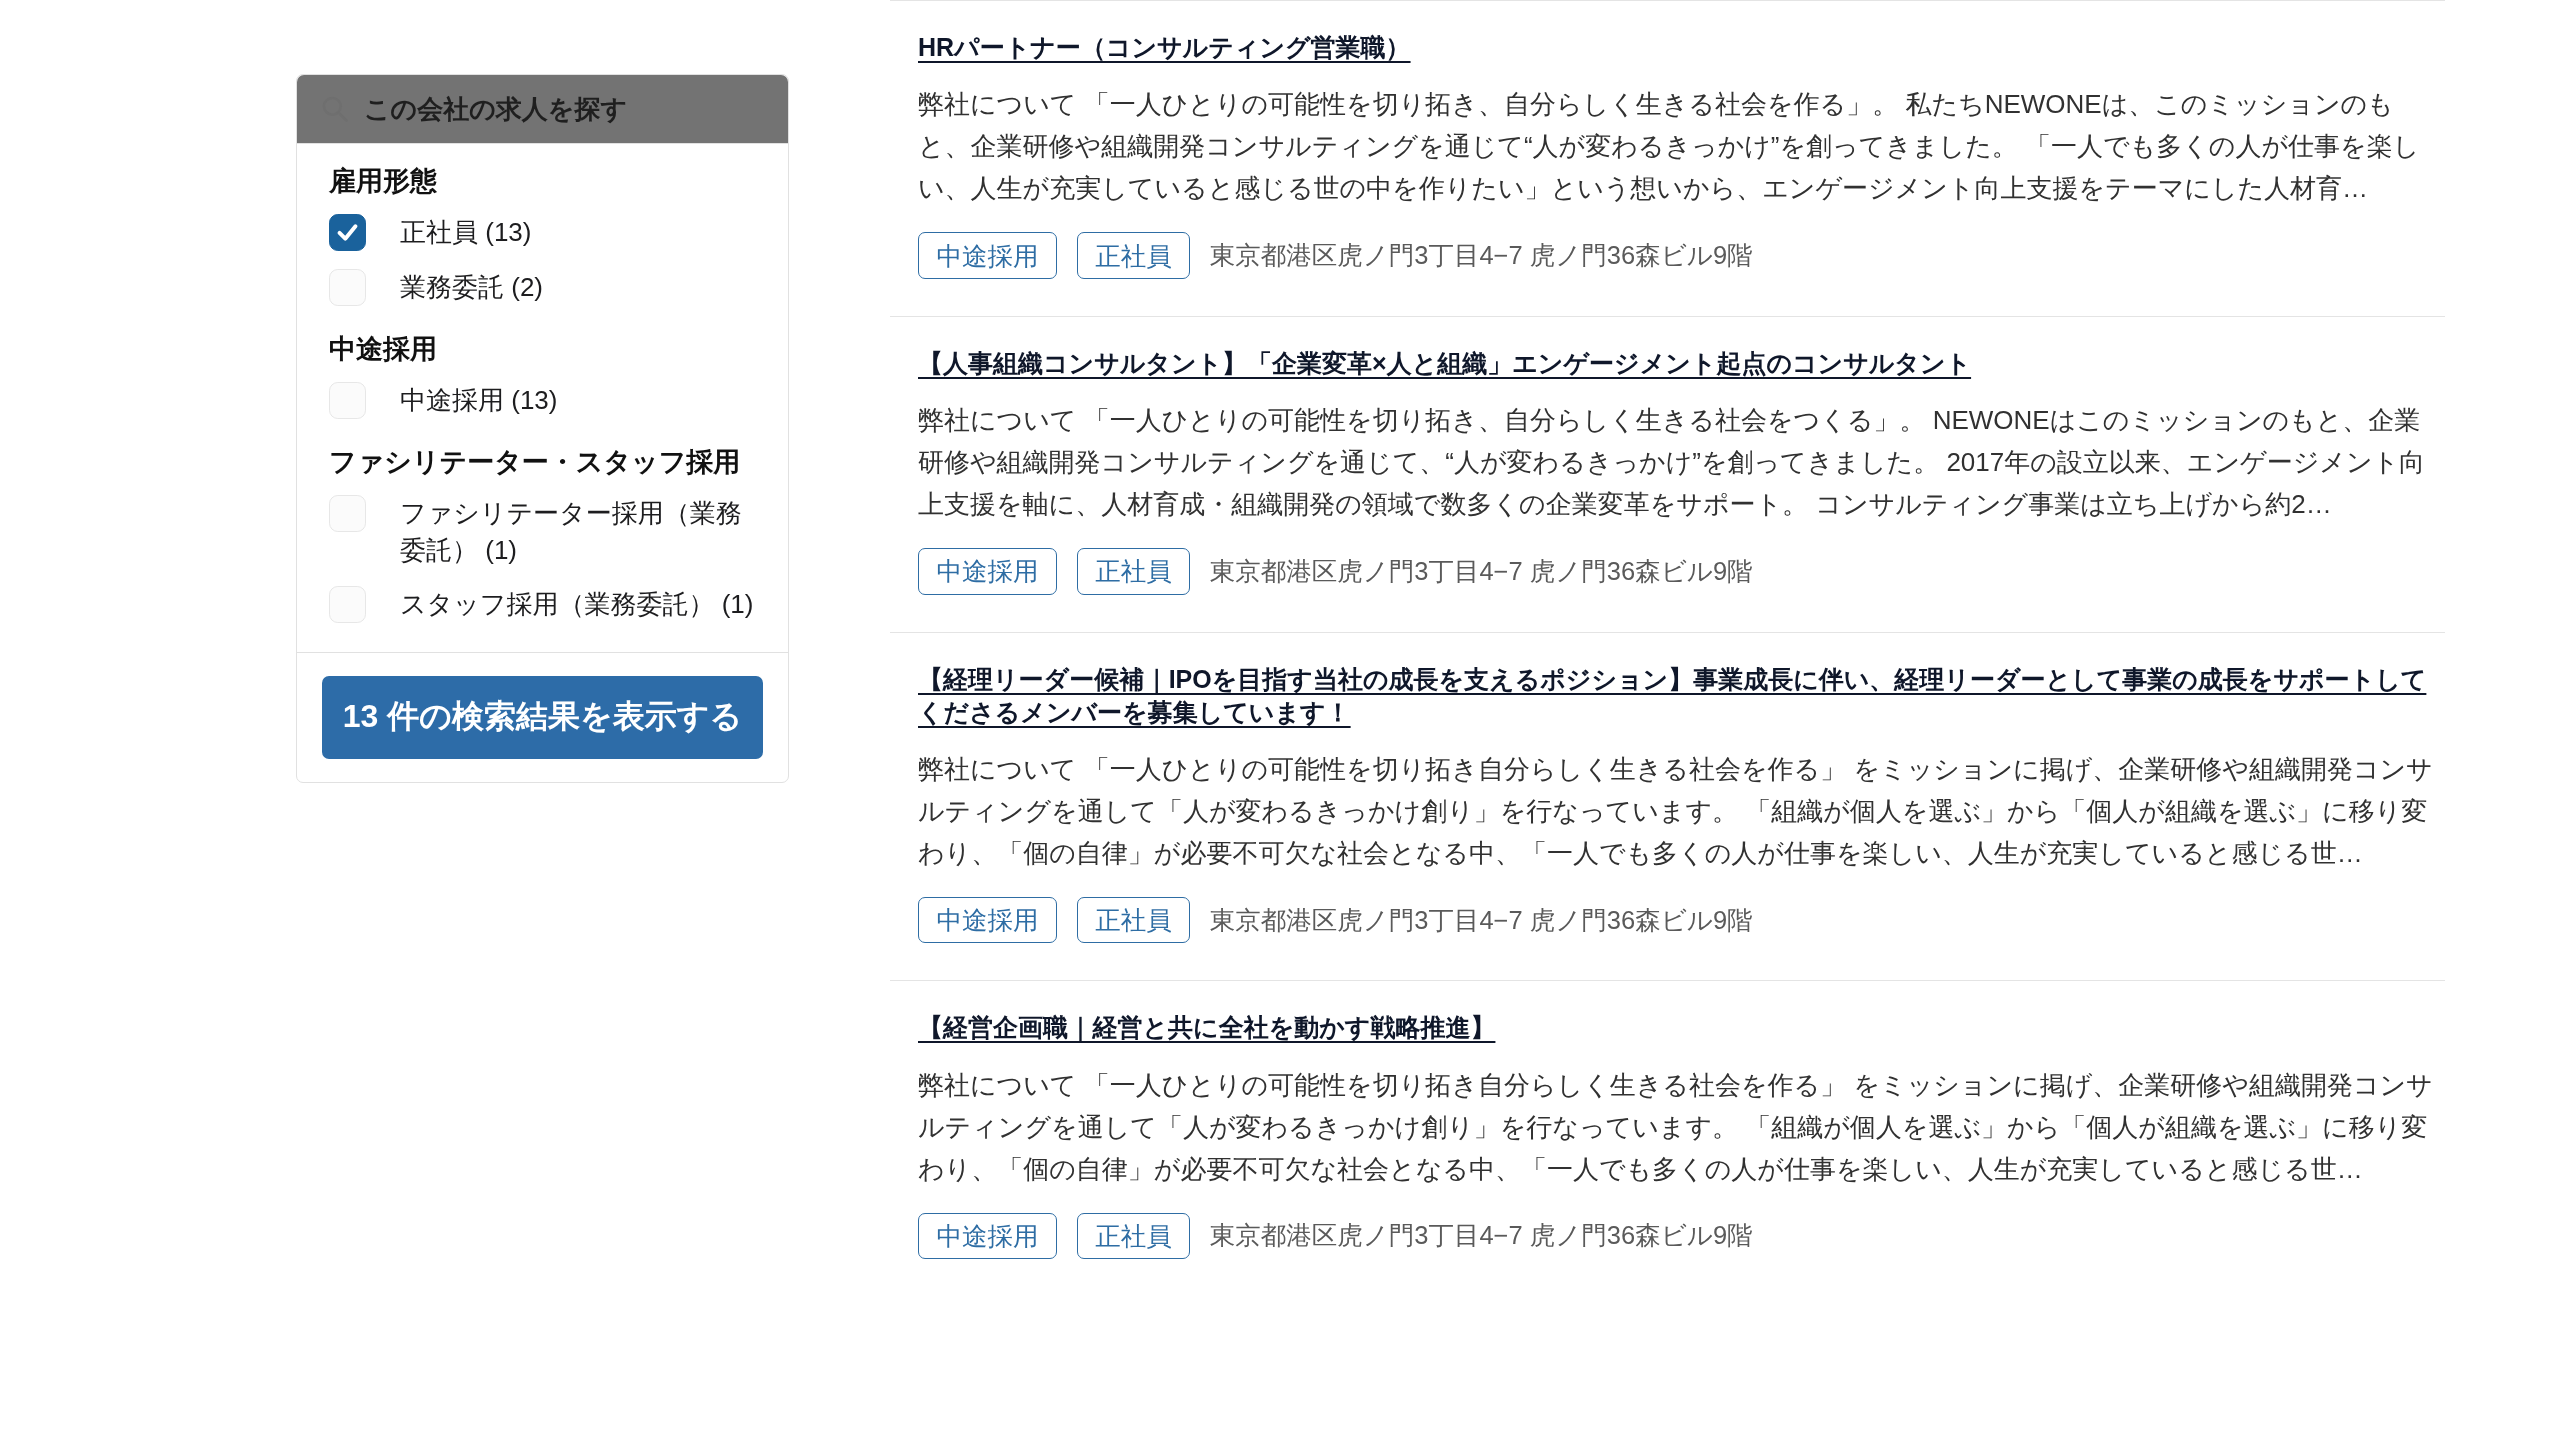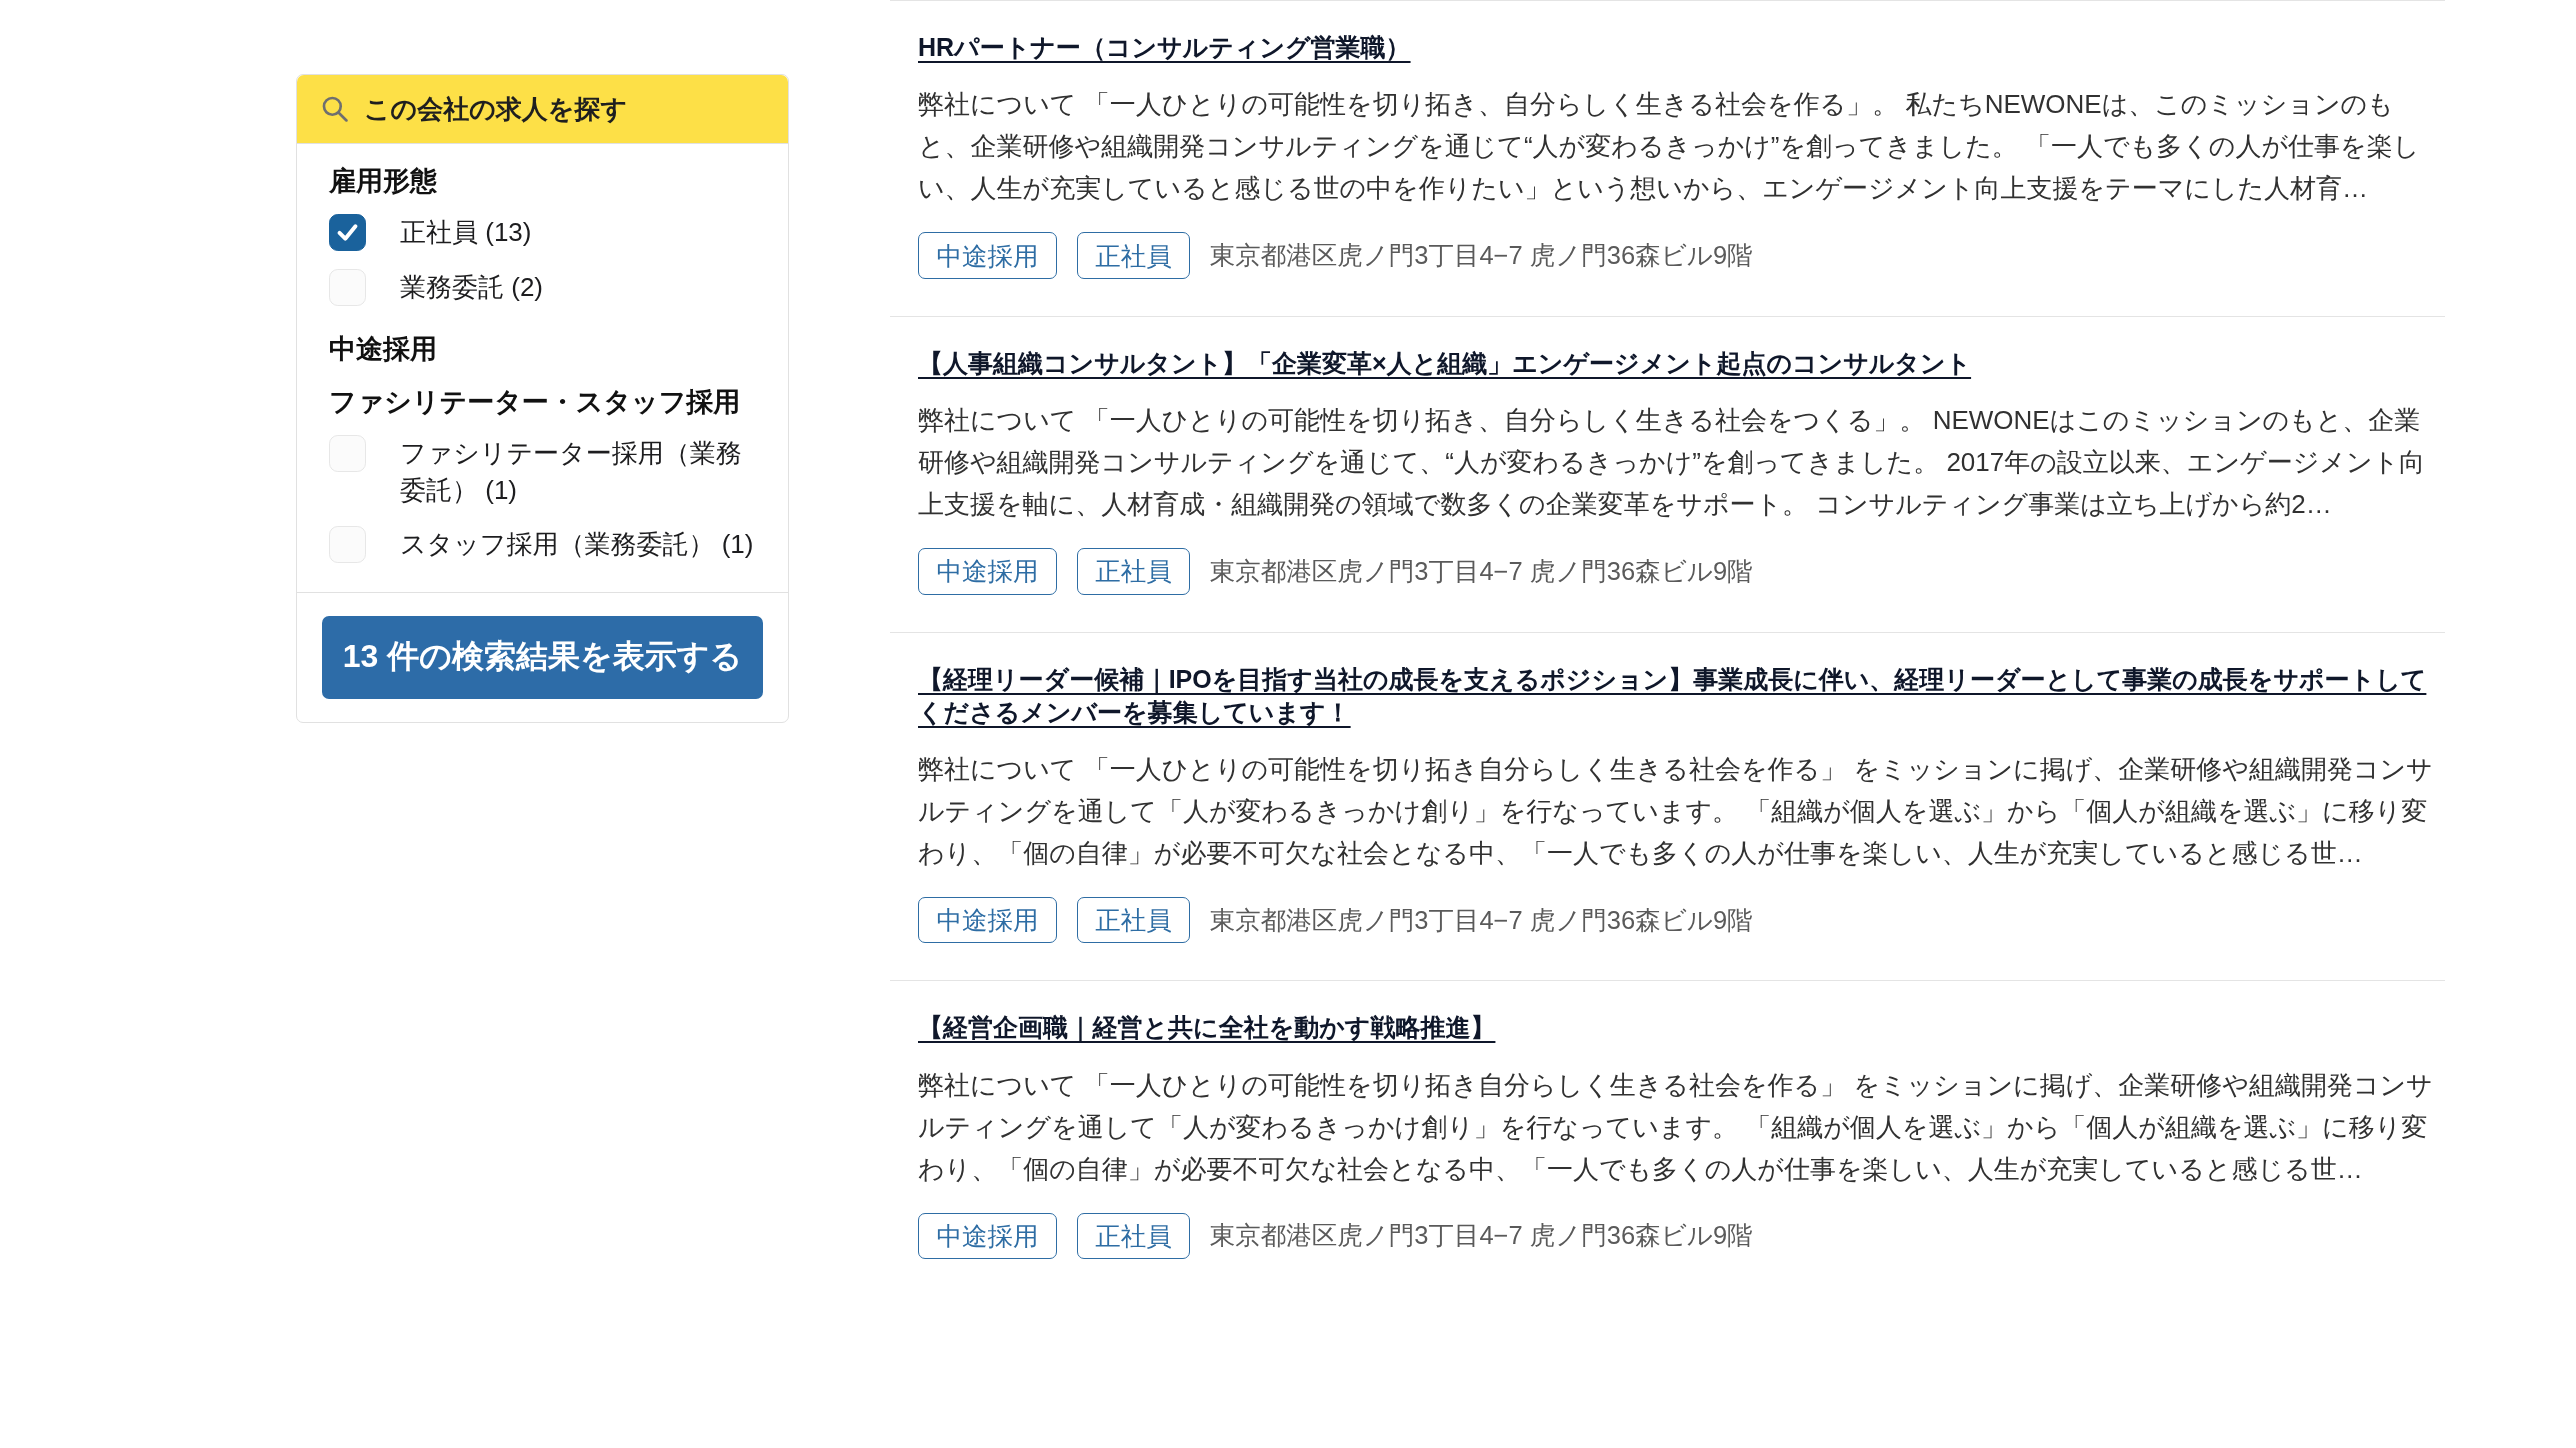--- a/index.html
+++ b/index.html
@@ -8,21 +8,21 @@
   #page { position:relative; width:2576px; height:1448px; background:#fff; overflow:hidden; }
 
   
   .sidebar {
     position:absolute; left:296px; top:74px; width:493px;
     background:#fff; border:0.9px solid #e1e1e1; border-radius:7px;
   }
   .search-header {
     display:flex; align-items:center; gap:14px;
     height:69px; padding:0 23px;
-    background:#fde047; border-bottom:0.9px solid #e1e1e1;
+    background:#737373; border-bottom:0.9px solid #e1e1e1;
     border-radius:7px 7px 0 0;
   }
   .search-header .label { font-size:26px; font-weight:bold; color:#1f1f1f; }
   .search-icon svg { display:block; }
 
   .filters { padding:14px 32px 19.4px 32px; }
   .filter-heading { font-size:27px; font-weight:bold; color:#111; line-height:37px; margin:16px 0 5.3px; }
   .filter-heading.first { margin-top:5.3px; }
   .option-row { display:flex; align-items:flex-start; gap:34px; padding:8.8px 0; cursor:pointer; }
   .checkbox {
@@ -95,20 +95,24 @@
         <span class="option-label">正社員 (13)</span>
       </div>
 
       <div class="option-row">
         <span class="checkbox"></span>
         <span class="option-label">業務委託 (2)</span>
       </div>
 
       <div class="filter-heading">中途採用</div>
 
+      <div class="option-row">
+        <span class="checkbox"></span>
+        <span class="option-label">中途採用 (13)</span>
+      </div>
 
       <div class="filter-heading">ファシリテーター・スタッフ採用</div>
 
       <div class="option-row">
         <span class="checkbox"></span>
         <span class="option-label">ファシリテーター採用（業務委託） (1)</span>
       </div>
 
       <div class="option-row">
         <span class="checkbox"></span>

